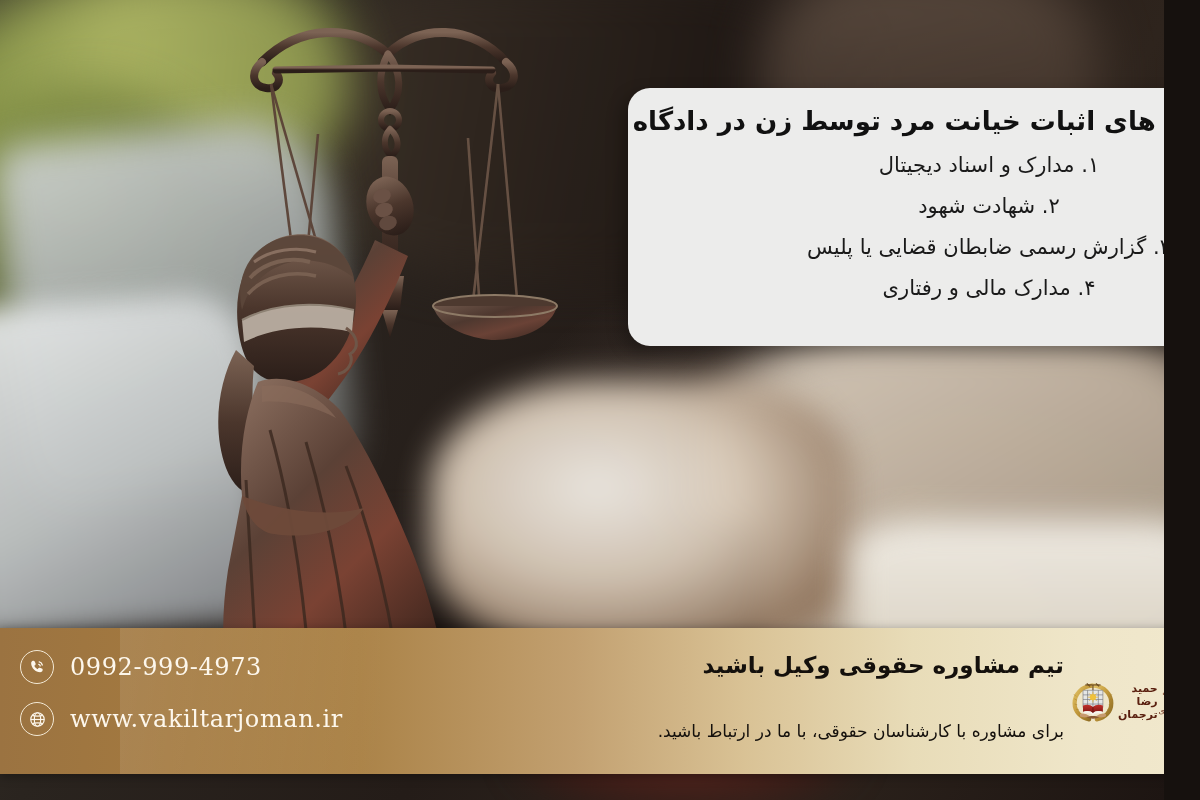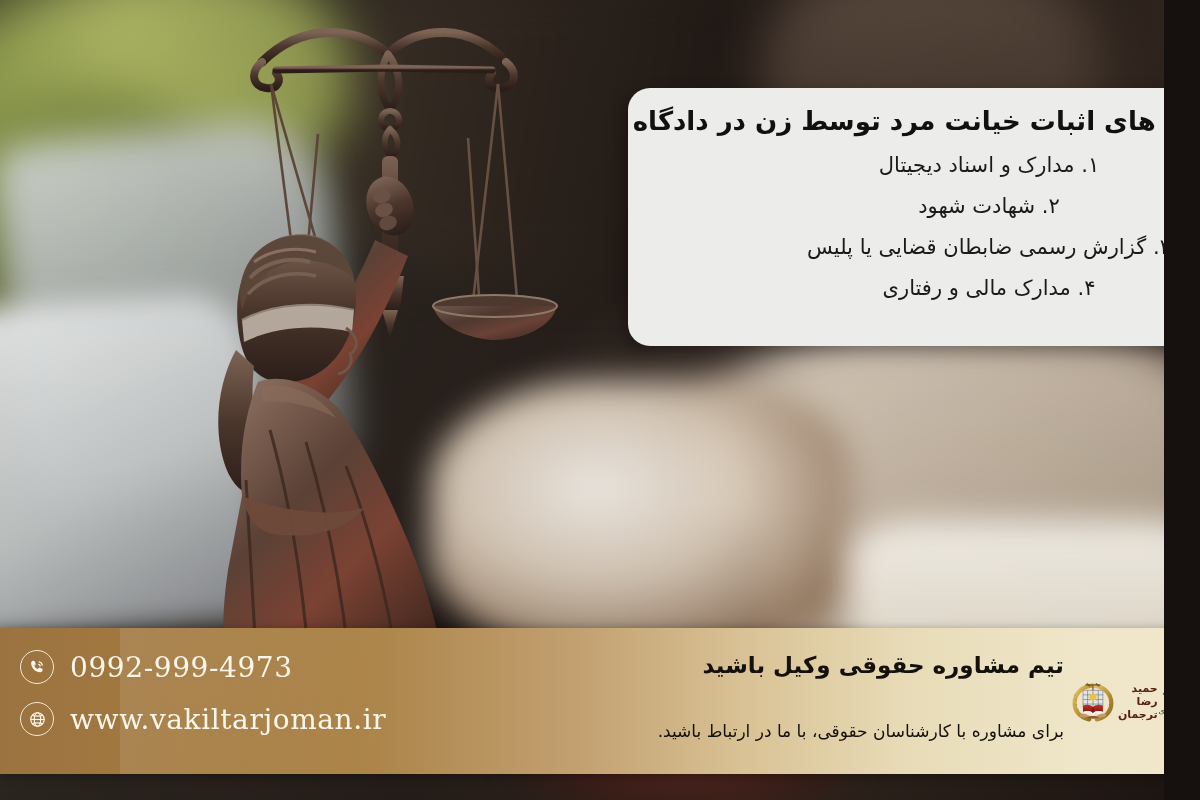--- a/index.html
+++ b/index.html
@@ -133,21 +133,21 @@
   .contact-row { display: flex; align-items: center; gap: 16px; }
   .ic {
     width: 34px; height: 34px; border-radius: 50%;
     border: 1.6px solid #f3e9d5;
     display: flex; align-items: center; justify-content: center;
     flex: 0 0 auto;
   }
   .ic svg { width: 19px; height: 19px; }
   .contact-txt {
     font-family: "DejaVu Serif", serif;
-    font-size: 28px;
+    font-size: 24px;
     color: #fdf7ec;
     letter-spacing: .6px;
   }
 
   .slogan-col {
     position: absolute; right: 132px; top: 20px;
     width: 640px;
     direction: rtl; text-align: left;
     z-index: 3;
   }

